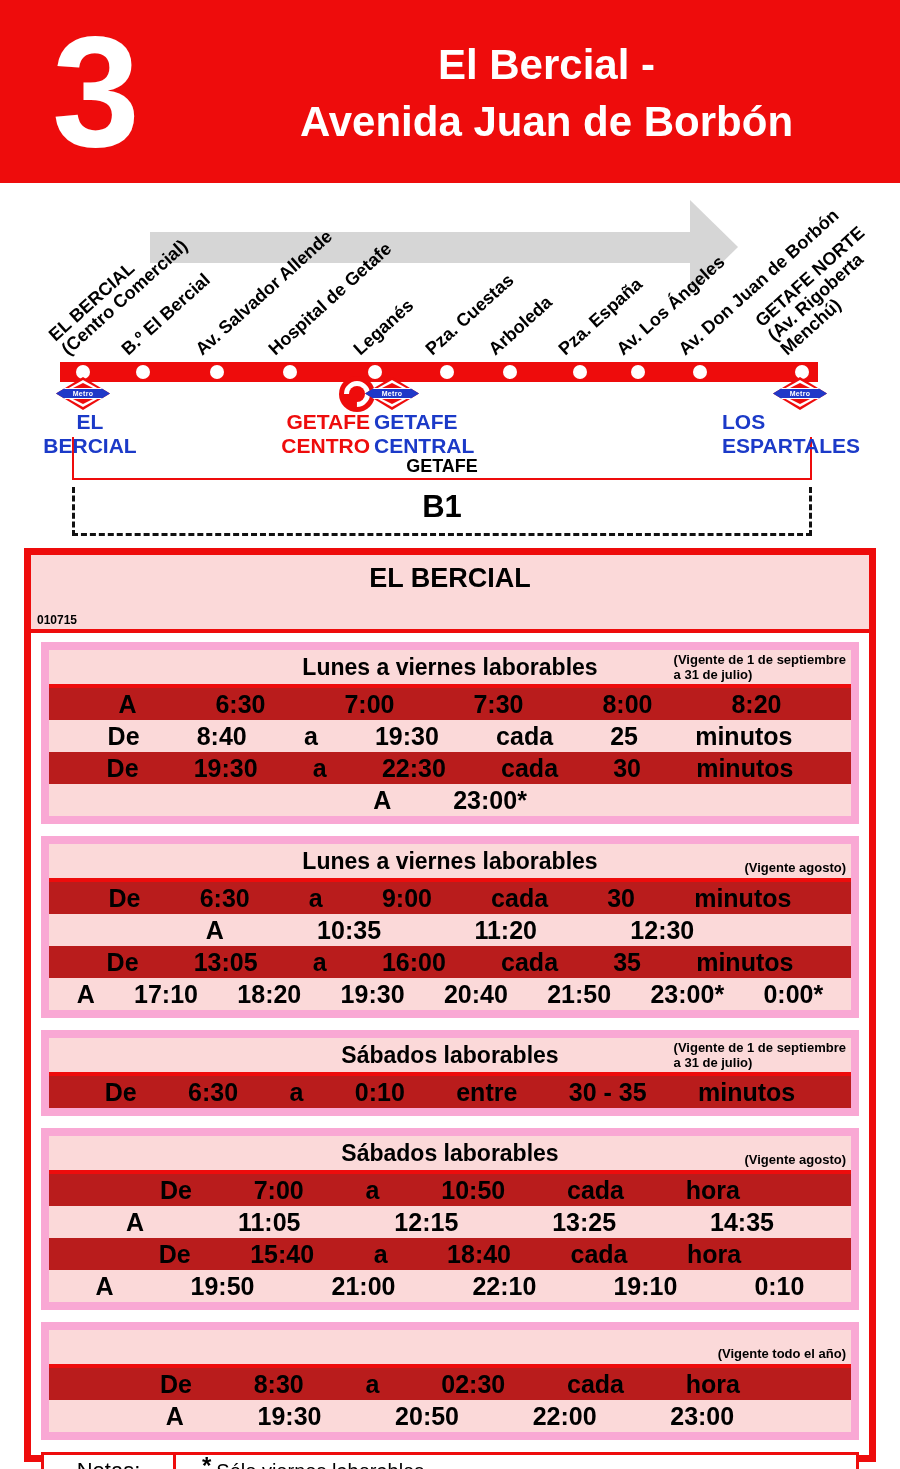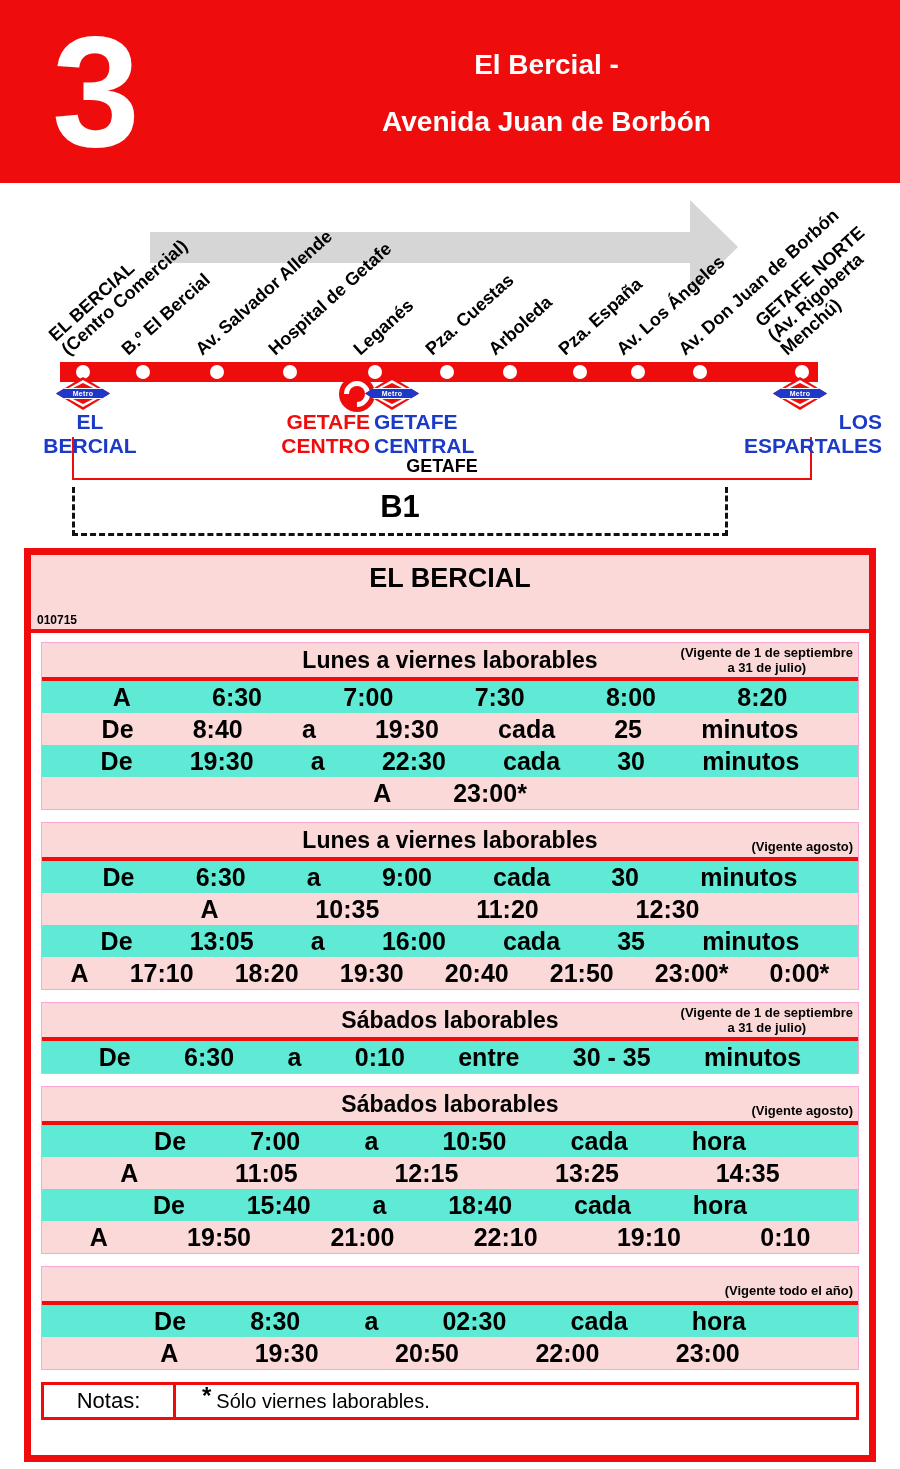--- a/index.html
+++ b/index.html
@@ -4,21 +4,21 @@
 <style>
   * { margin:0; padding:0; box-sizing:border-box; }
   body { background:#ffffff; font-family:"Liberation Sans","DejaVu Sans",sans-serif; }
   .page { position:relative; width:900px; height:1469px; background:#fff; overflow:hidden; }
 
   
   .banner { position:absolute; left:0; top:0; width:900px; height:183px; background:#EE0C0C; }
   .route-number { position:absolute; left:52px; top:0; height:183px; line-height:183px;
                   font-size:158px; font-weight:bold; color:#fff; }
   .route-title { position:absolute; left:205px; right:12px; top:36px; text-align:center;
-                 color:#fff; font-weight:bold; font-size:28px; line-height:57px; }
+                 color:#fff; font-weight:bold; font-size:42px; line-height:57px; }
 
   
   .diagram { position:absolute; left:0; top:183px; width:900px; height:365px; }
   .arrow-tail { position:absolute; left:150px; top:49px; width:541px; height:31px; background:#D6D6D6; z-index:1; }
   .arrow-head { position:absolute; left:690px; top:17px; width:0; height:0; z-index:1;
                 border-left:48px solid #D6D6D6; border-top:47px solid transparent; border-bottom:47px solid transparent; }
   .route-line { position:absolute; left:60px; top:179px; width:758px; height:20px; background:#EE0C0C; z-index:2; }
   .route-stop-dot { position:absolute; top:3px; width:14px; height:14px; border-radius:50%; background:#fff; }
   .stop-label { position:absolute; bottom:189px; z-index:3; transform:rotate(-42deg); transform-origin:0 100%;
                 font-size:18px; font-weight:bold; color:#000; line-height:19px; white-space:nowrap; }
@@ -34,48 +34,48 @@
                       color:#fff; font-size:7px; font-weight:bold; letter-spacing:.3px; }
   .cerc-logo { position:absolute; width:36px; height:36px; border-radius:50%; background:#EE0C0C; z-index:4; }
   .cerc-logo::before { content:""; position:absolute; inset:5px; border-radius:50%;
                        border:5px solid #fff; border-left-color:transparent; transform:rotate(-45deg); }
 
   .station-label { position:absolute; top:227px; font-weight:bold; font-size:21px; line-height:24px; z-index:4; }
   .blue { color:#1B3AC8; } .redtxt { color:#EE0C0C; }
   .lbl-el-bercial   { left:28px;  width:124px; text-align:center; }
   .lbl-getafe-centro{ left:280px; width:90px;  text-align:right; }
   .lbl-getafe-central{ left:374px; width:110px; text-align:left; }
-  .lbl-los-espartales{ left:722px; width:160px; text-align:right; }
+  .lbl-los-espartales{ left:722px; width:160px; text-align:left; }
   .logo-1 { left:56px;  top:194px; }
   .logo-2 { left:339px; top:193px; }
   .logo-3 { left:365px; top:194px; }
   .logo-4 { left:773px; top:194px; }
 
   .zone-bracket { position:absolute; left:72px; top:254px; width:740px; height:43px; z-index:3;
                   border-left:2px solid #EE0C0C; border-right:2px solid #EE0C0C; border-bottom:2px solid #EE0C0C;
                   display:flex; align-items:flex-end; justify-content:center; }
   .zone-bracket span { font-size:18px; font-weight:bold; color:#000; line-height:20px; padding-bottom:2px; }
-  .fare-bracket { position:absolute; left:72px; top:304px; width:656px; height:49px; z-index:3;
+  .fare-bracket { position:absolute; left:72px; top:304px; width:740px; height:49px; z-index:3;
                   border-left:3px dashed #111; border-right:3px dashed #111; border-bottom:3px dashed #111;
                   text-align:center; }
   .fare-bracket span { font-size:31px; font-weight:bold; color:#000; line-height:40px; }
 
   
   .timetable { position:absolute; left:24px; top:548px; width:852px; height:914px;
                border:7px solid #EE0C0C; background:#fff; }
   .tt-header { position:relative; background:#FBD9D9; border-bottom:4px solid #EE0C0C;
                height:78px; padding-top:7px; text-align:center; }
   .tt-header .t-line { font-size:27px; font-weight:bold; line-height:33px; color:#000; }
   .tt-code { position:absolute; left:6px; bottom:2px; font-size:12px; font-weight:bold; color:#000; }
 
   .sections { padding:9px 10px 0 10px; }
-  .section { border:1px solid #f9a8d4; margin-bottom:12px; background:#5eead4; }
+  .section { border:8px solid #f9a8d4; margin-bottom:12px; background:#b91c1c; }
   .sec-title { position:relative; background:#FBD9D9; border-bottom:4px solid #EE0C0C; height:38px; }
   .sec-title .sec-name { display:block; text-align:center; font-size:23px; font-weight:bold; line-height:34px; color:#000; }
-  .validity { position:absolute; right:5px; bottom:3px; text-align:center; font-weight:bold; color:#000;
+  .validity { position:absolute; right:5px; bottom:3px; text-align:left; font-weight:bold; color:#000;
               font-size:13px; line-height:15px; }
   .validity.two { top:2px; bottom:auto; }
 
   .row { height:32px; display:flex; align-items:center; font-size:25px; font-weight:bold; color:#000; }
   .row.pink { background:#FBD9D9; }
   .row.spread        { justify-content:space-around; padding:0 30px; }
   .row.spread-mid    { justify-content:space-around; padding:0 80px; }
   .row.spread-narrow { justify-content:space-around; padding:0 110px; }
   .row.spread-wide   { justify-content:space-around; padding:0 8px; }
   .row.center        { justify-content:center; gap:62px; }

